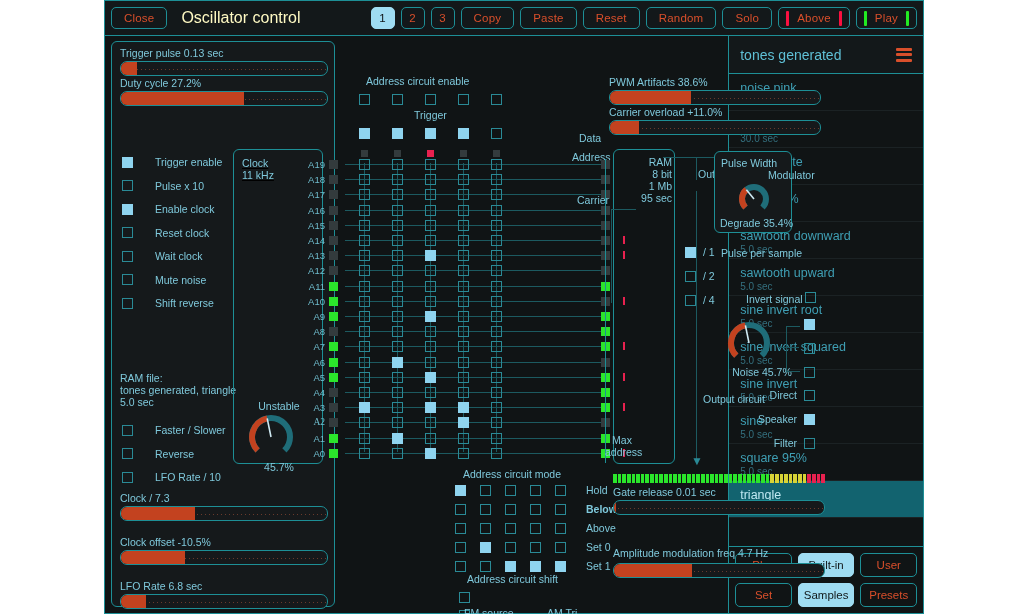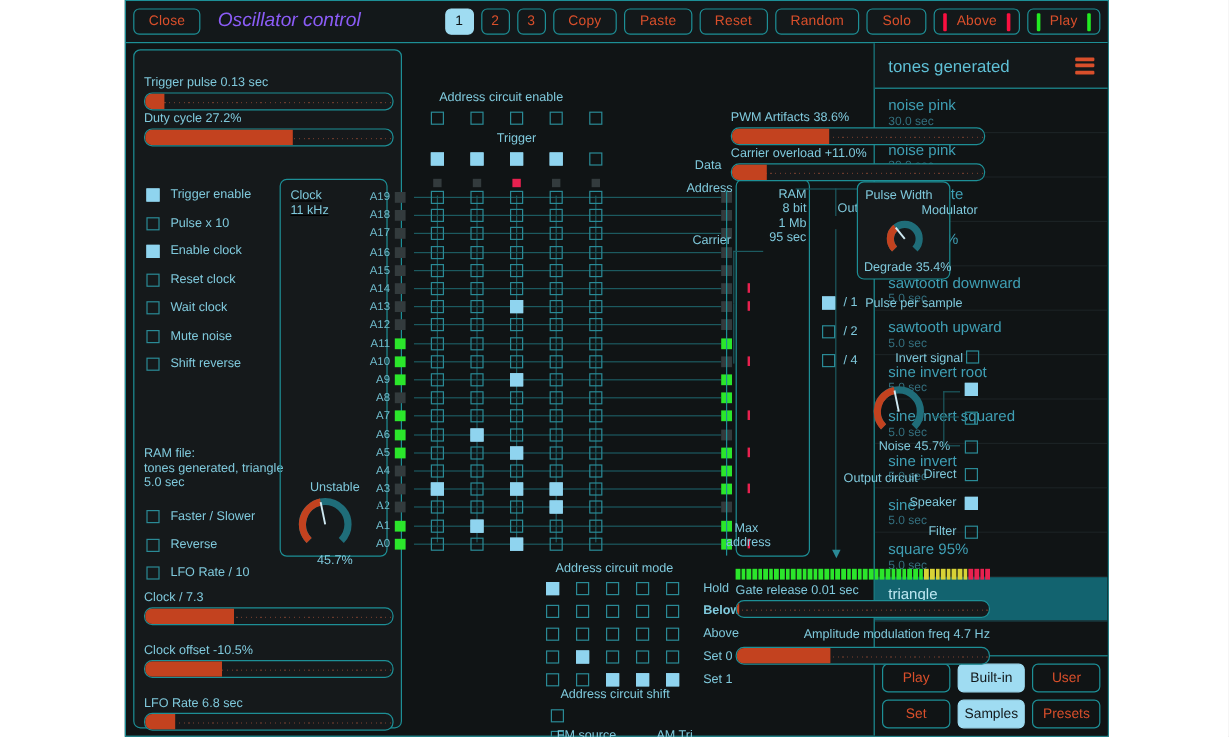--- a/index.html
+++ b/index.html
@@ -33,21 +33,21 @@
     font-size: 11.5px;
     height: 22px;
     display: flex; align-items: center; justify-content: center;
     padding: 0 12px;
     background: transparent;
     letter-spacing: .2px;
   }
   .tbtn.sq { padding: 0; width: 24px; }
   .tbtn.sel { background: #9fdcf2; color: #0e1416; border-color: #9fdcf2; }
   .apptitle {
-    color: #8b5cf6; font-size: 16px; padding-left: 8px; flex: 0 0 auto; font-style: italic;
+    color: #fef9c3; font-size: 16px; padding-left: 8px; flex: 0 0 auto;
   }
   .spacer { flex: 1 1 auto; }
   .bar-red { width: 3px; height: 15px; background: #fa1040; border-radius:1px; }
   .bar-green { width: 3px; height: 15px; background: #22ea22; border-radius:1px; }
   .tbtn.withbars { gap: 8px; padding: 0 7px; }
 
   
   .body { flex: 1 1 auto; display: flex; }
   .workarea { width: 624px; position: relative; }
   .panel {
@@ -62,26 +62,26 @@
   .slider {
     height: 15px; border: 1px solid #1d8f96; border-radius: 7px;
     background:#16191b; position: relative; overflow: hidden;
   }
   .slider .fill { position:absolute; left:0; top:0; bottom:0; background:#c3421f; }
   .slider .ticks {
     position:absolute; left:0; right:0; top:50%; height:1px;
     background: repeating-linear-gradient(to right,#6a3a2c 0 1px, transparent 1px 4px);
   }
   .sgroup { position:absolute; }
-  .sgroup .lbl { display:block; margin-bottom: 2px; margin-top: 16px; }
+  .sgroup .lbl { display:block; margin-bottom: 2px; }
 
   
   .cb { width: 11px; height: 11px; border: 1px solid #2a8a96; background: transparent; display:inline-block;}
   .cb.on { background: #8fd4ef; border-color:#8fd4ef; }
-  .optrow { display:flex; align-items:flex-end; gap: 9px; margin-bottom: 11.5px;}
+  .optrow { display:flex; align-items:center; gap: 22px; margin-bottom: 11.5px;}
   .optrow .lbl { font-size: 10.5px; }
 
   
   #matrix { position:absolute; }
   .alabel { position:absolute; width: 22px; text-align:right; font-size:9.5px; color:#6fbccd;}
   .line-h { position:absolute; height:1px; background:#1c5a60; }
   .line-v { position:absolute; width:1px; background:#1c5a60; }
   .greensq { position:absolute; width:9px; height:9px; background:#2be62b; }
   .graysq  { position:absolute; width:9px; height:9px; background:#333b3d; }
   .reddash { position:absolute; width:2px; height:8px; background:#e8214f; }
@@ -689,29 +689,29 @@
           <i style="background: rgb(215, 210, 54);"></i>
           <i style="background: rgb(215, 210, 54);"></i>
           <i style="background: rgb(215, 210, 54);"></i>
           <i style="background: rgb(232, 33, 79);"></i>
           <i style="background: rgb(232, 33, 79);"></i>
           <i style="background: rgb(232, 33, 79);"></i>
           <i style="background: rgb(232, 33, 79);"></i>
         </div>
 
       <div id="right-sliders" style="position:absolute; left:508px; top:450px; width:212px;">
-          <div style="margin-bottom: 8px;">
+          <div style="margin-bottom: 32px;">
             <span class="lbl" style="display: block; margin-bottom: 2px;">Gate release 0.01 sec</span>
             <div class="slider">
               <div class="ticks"></div>
               <div class="fill" style="width:1%"></div>
             </div>
           </div>
           <div style="margin-bottom: 15px;">
-            <span class="lbl" style="display: block; margin-bottom: 4px; text-align: right;">Amplitude modulation freq 4.7 Hz</span>
+            <span class="lbl" style="display: block; margin-bottom: 4px;">Amplitude modulation freq 4.7 Hz</span>
             <div class="slider">
               <div class="ticks"></div>
               <div class="fill" style="width:37%"></div>
             </div>
           </div>
         </div>
 
     </div>
 
     <div class="sidebar">

